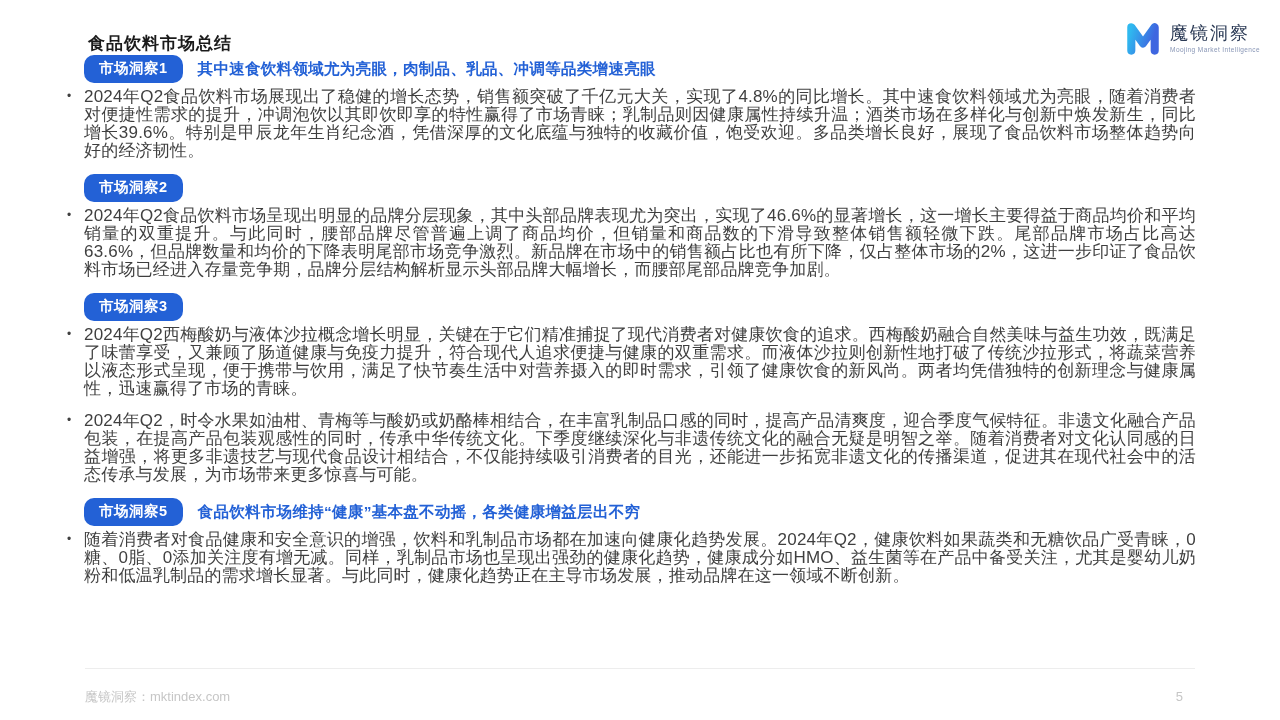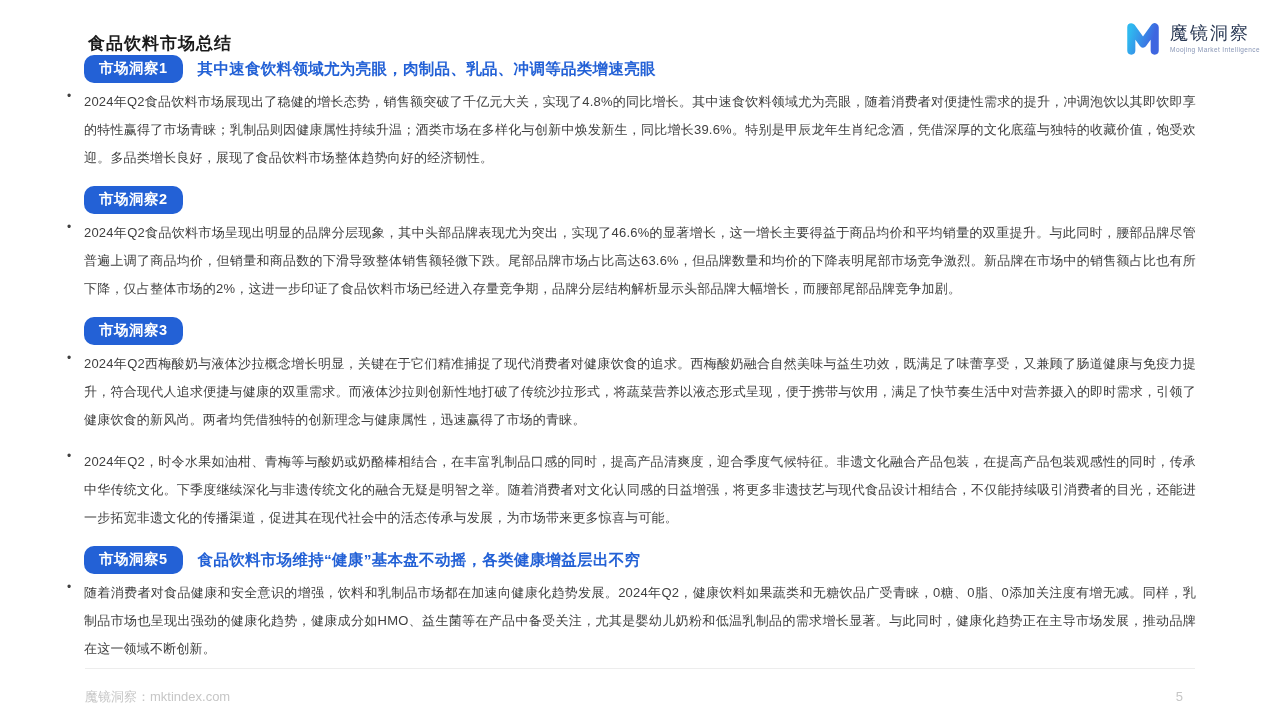--- a/index.html
+++ b/index.html
@@ -72,22 +72,22 @@
     margin-left: -19px;
     padding-left: 19px;
   }
   .bullet {
     position: absolute;
     left: 2px; top: 1px;
     font-size: 12px;
     color: var(--body-text);
   }
   .body-text {
-    font-size: 13px;
-    line-height: 28px;
+    font-size: 17px;
+    line-height: 18px;
     color: var(--body-text);
     text-align: justify;
     letter-spacing: 0.2px;
   }
   .footer {
     position: absolute;
     left: 85px; right: 85px; bottom: 14px;
     border-top: 1px solid var(--divider);
     padding-top: 19px;
     display: flex;

